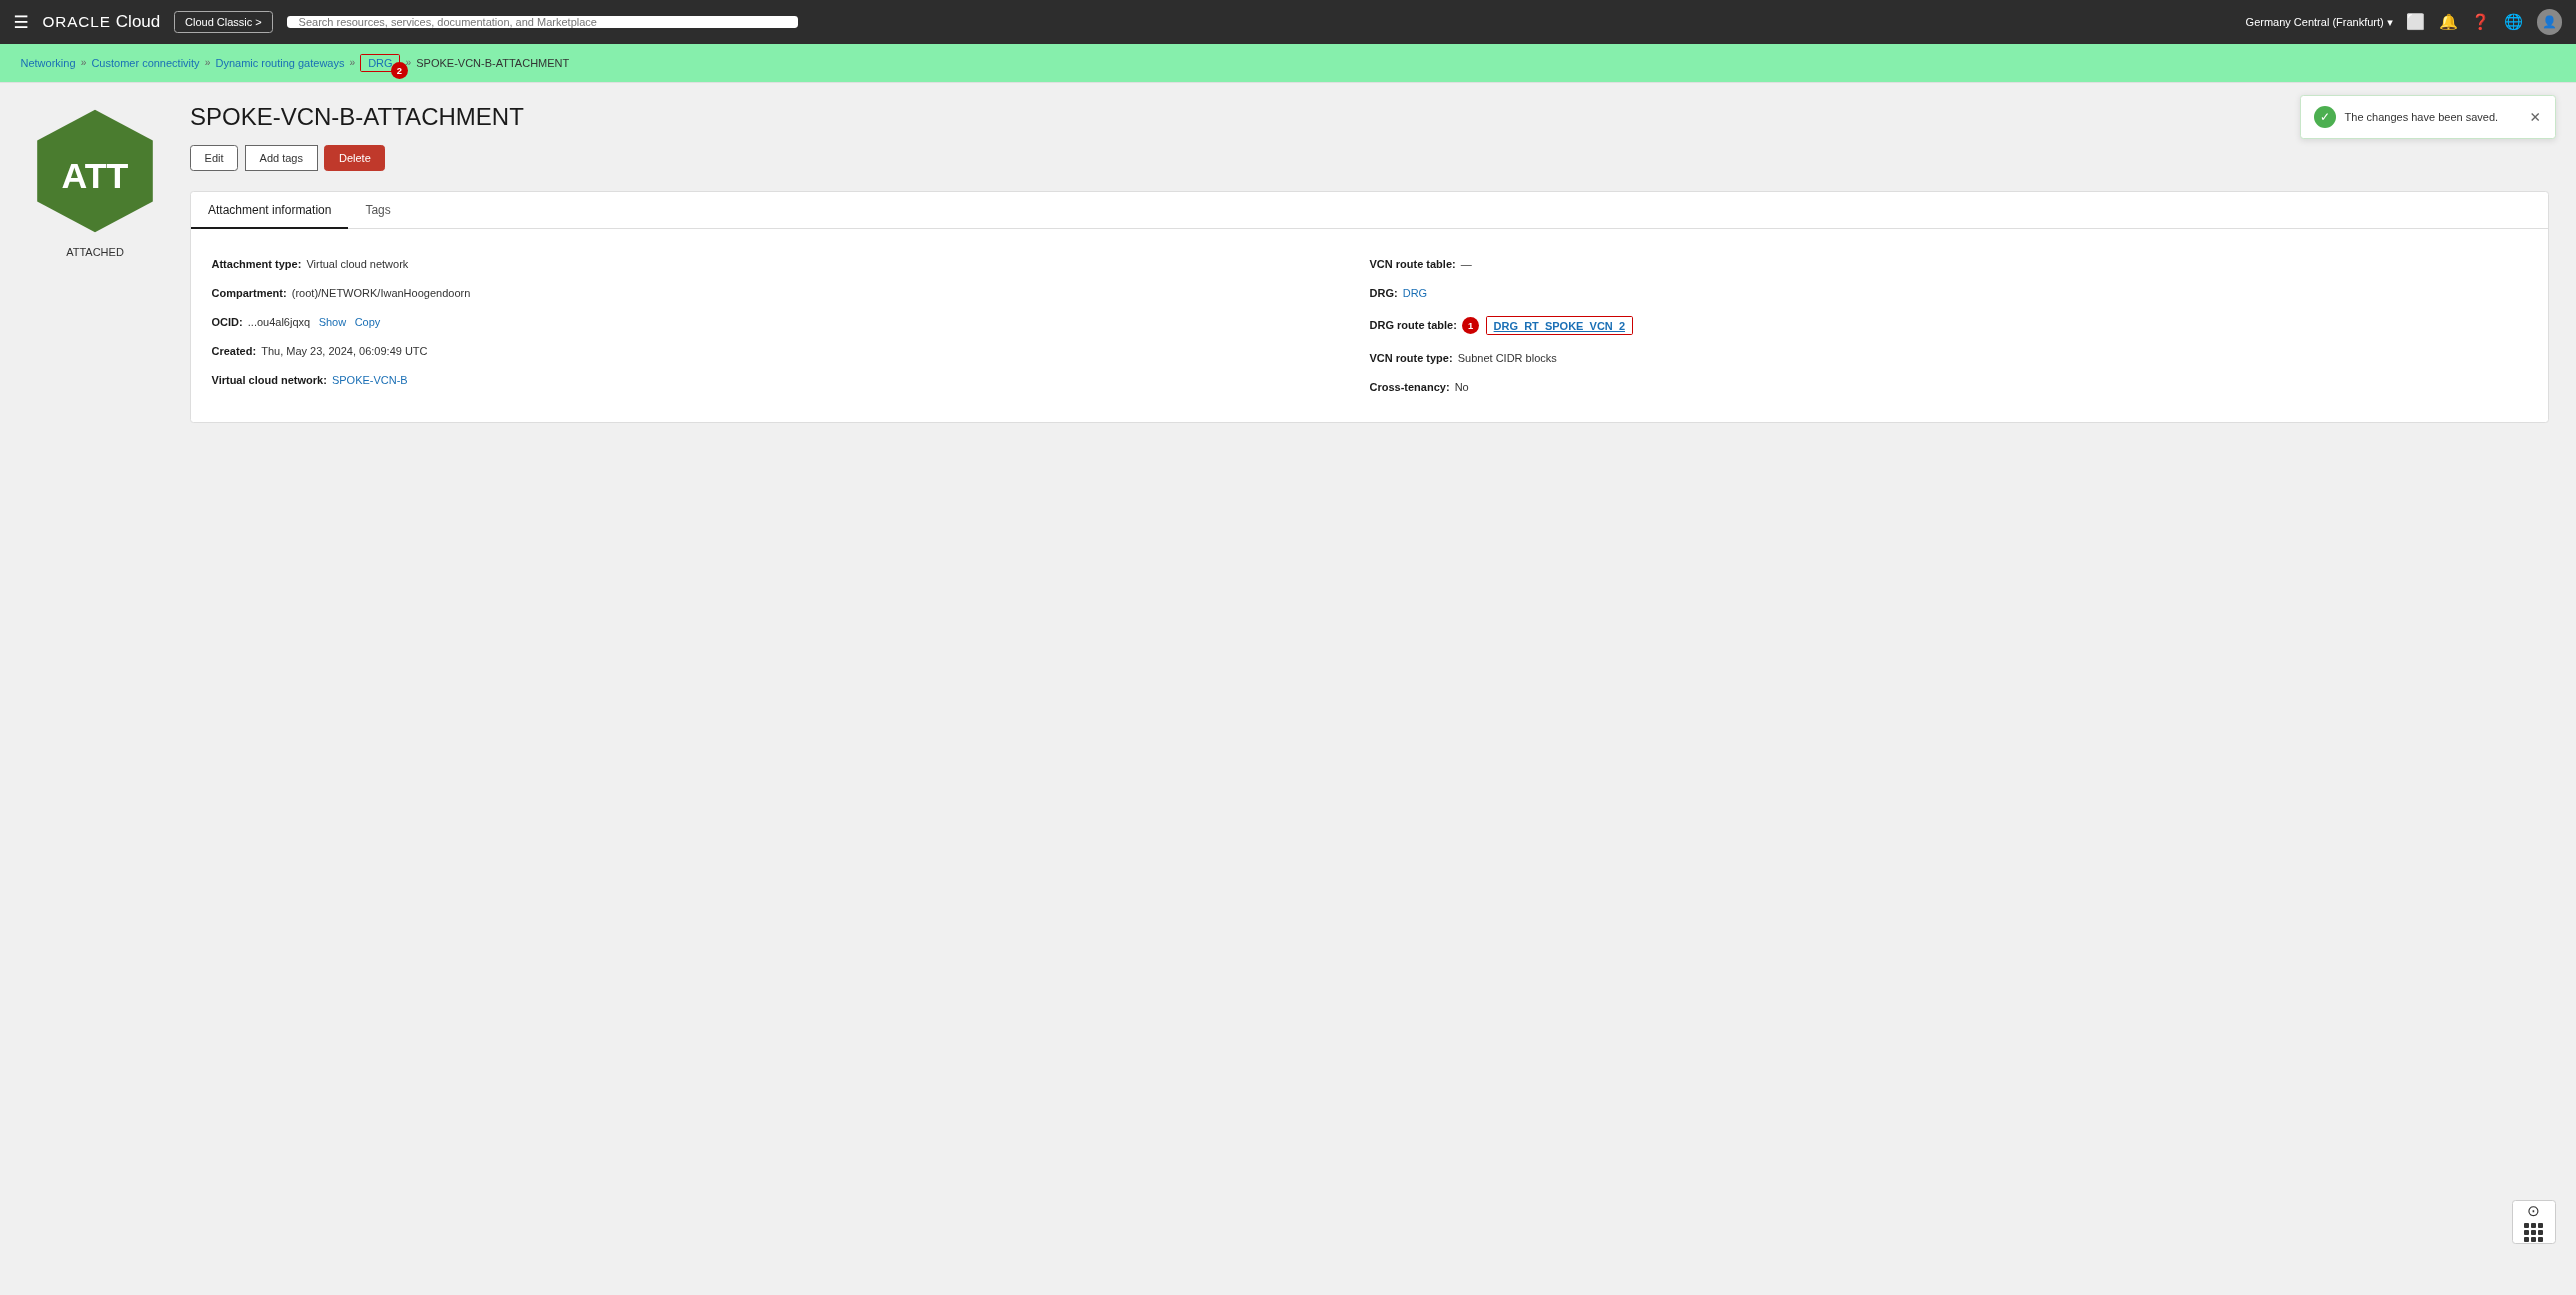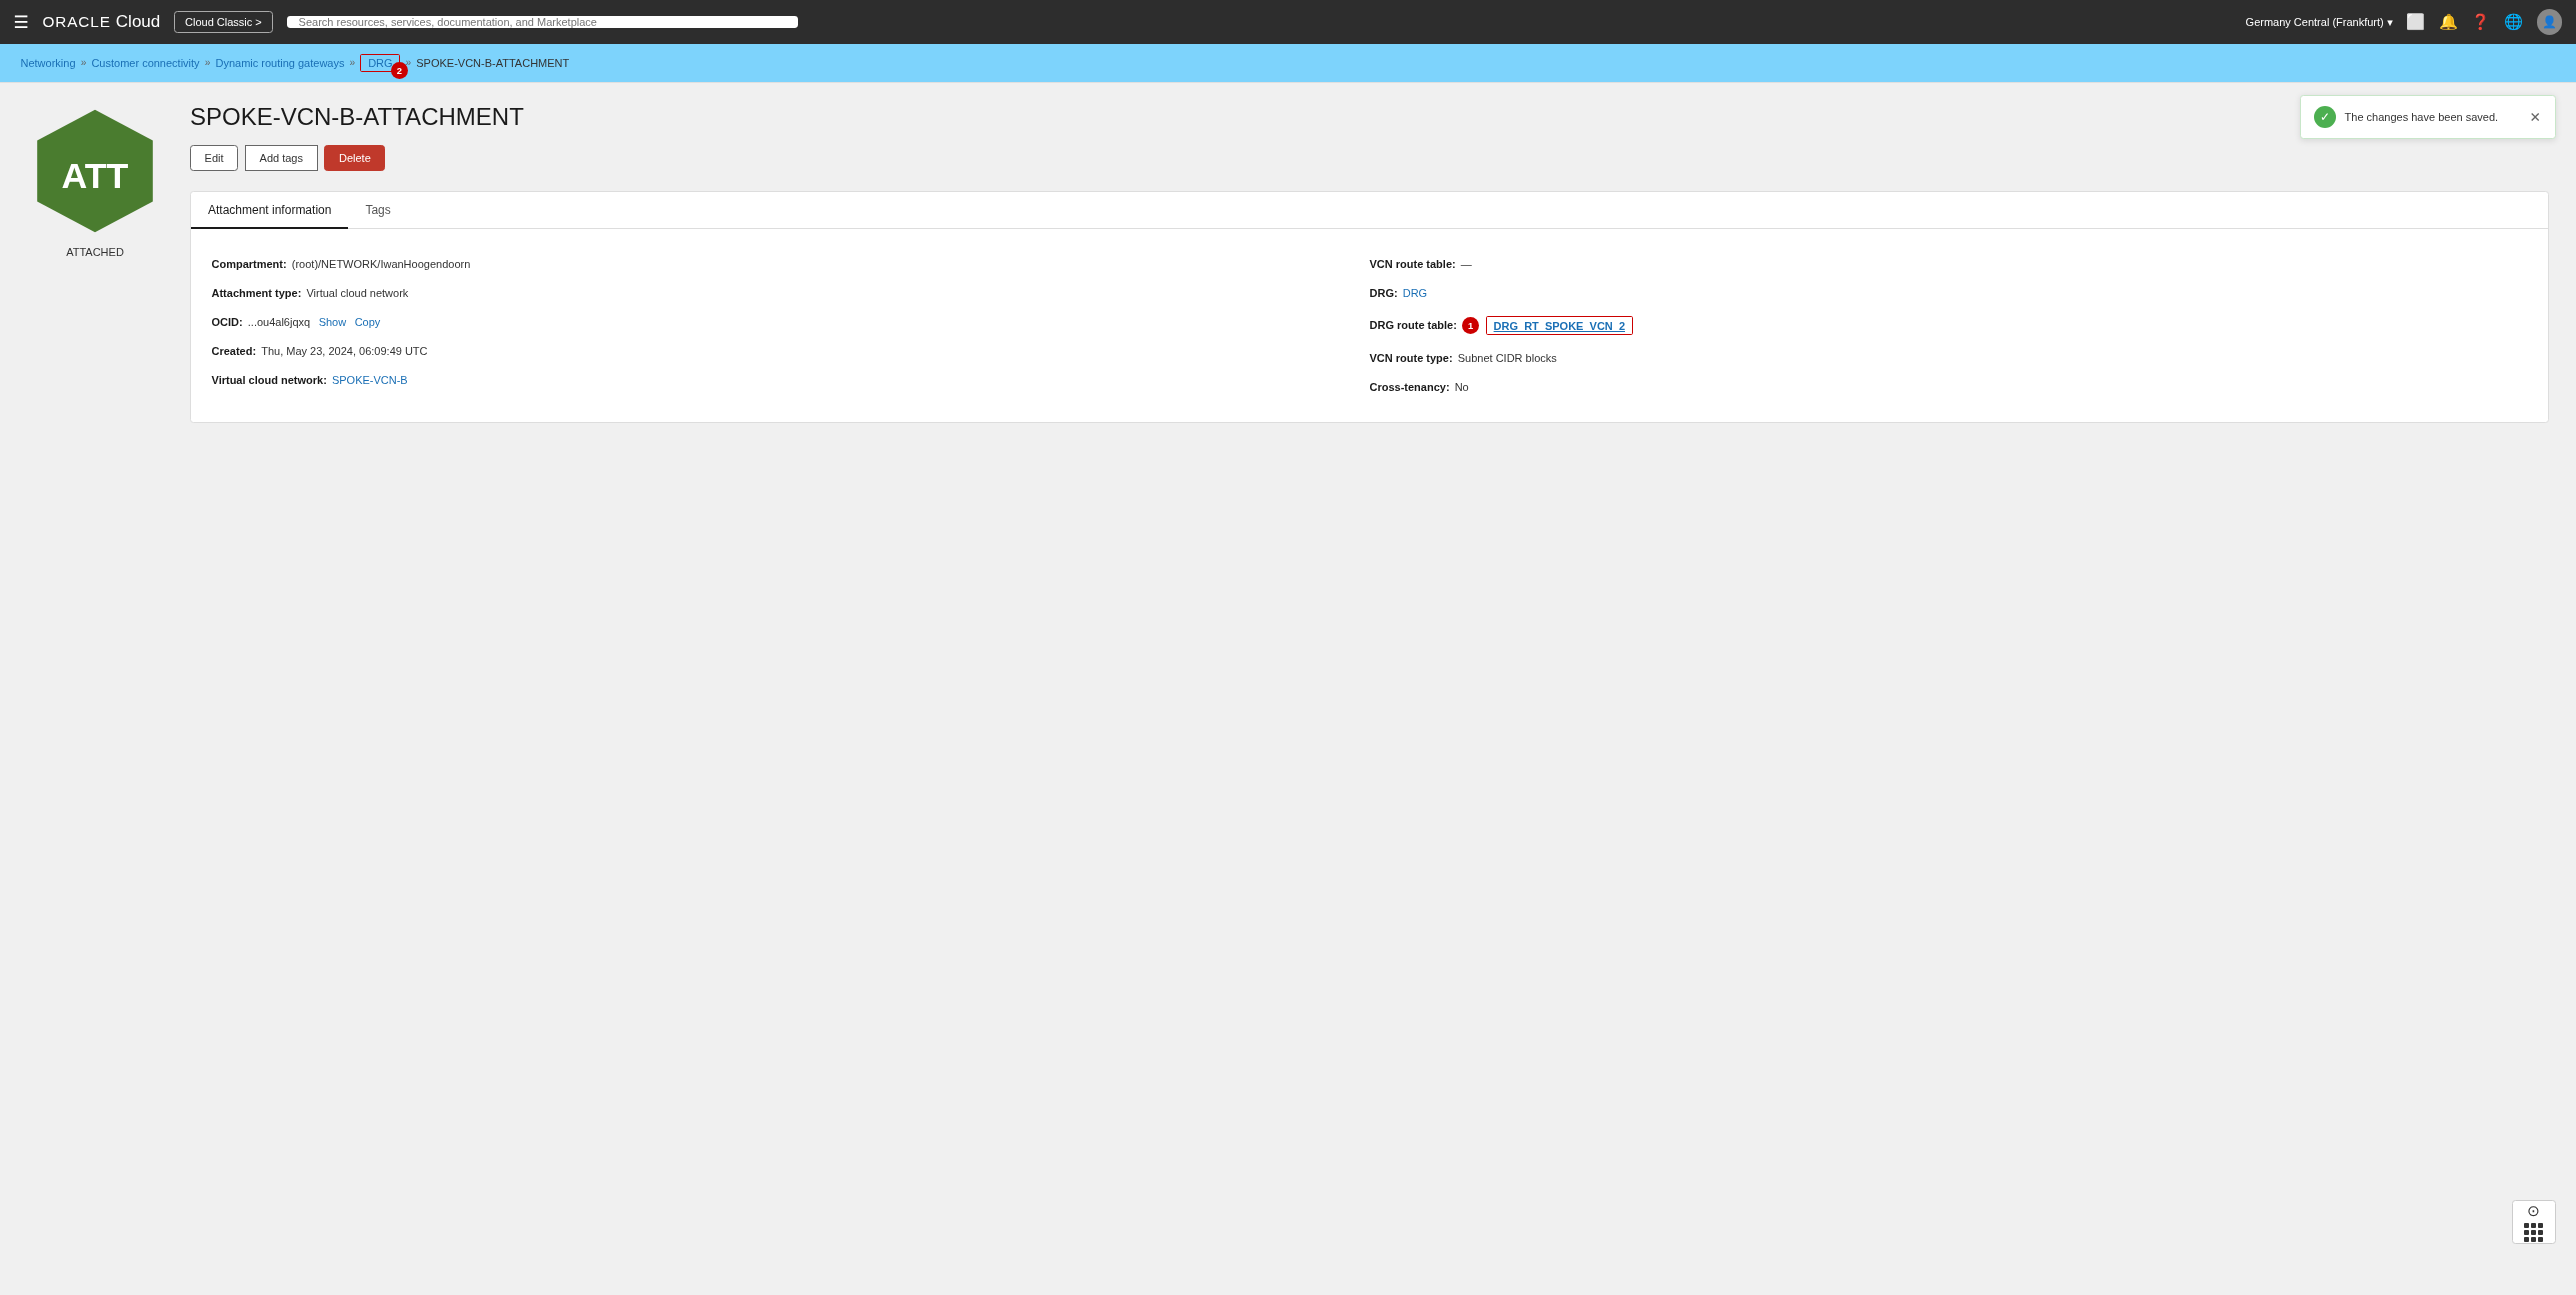--- a/index.html
+++ b/index.html
@@ -85,21 +85,21 @@
       display: flex;
       align-items: center;
       justify-content: center;
       color: #fff;
       font-size: 12px;
       cursor: pointer;
     }
 
     
     .breadcrumb-bar {
-      background: #7dd3fc;
+      background: #86efac;
       padding: 10.2px 20.5px;
       display: flex;
       align-items: center;
       gap: 5.1px;
       font-size: 11px;
       border-bottom: 0.9px solid #e0e0e0;
       position: relative;
     }
     .breadcrumb-link {
       color: #1a6fb5;
@@ -446,27 +446,27 @@
           <div class="tab">
             <span>Tags</span>
           </div>
         </div>
 
         <div class="details-grid">
 
           <div>
 
             <div class="detail-row">
+              <span class="detail-label">Attachment type:</span>
+              <span class="detail-value">Virtual cloud network</span>
+            </div>
+
+            <div class="detail-row">
               <span class="detail-label">Compartment:</span>
               <span class="detail-value">(root)/NETWORK/IwanHoogendoorn</span>
-            </div>
-
-            <div class="detail-row">
-              <span class="detail-label">Attachment type:</span>
-              <span class="detail-value">Virtual cloud network</span>
             </div>
 
             <div class="detail-row">
               <span class="detail-label">OCID:</span>
               <span class="detail-value">...ou4al6jqxq</span>
               <a class="detail-action-link">Show</a>
               <a class="detail-action-link">Copy</a>
             </div>
 
             <div class="detail-row">

